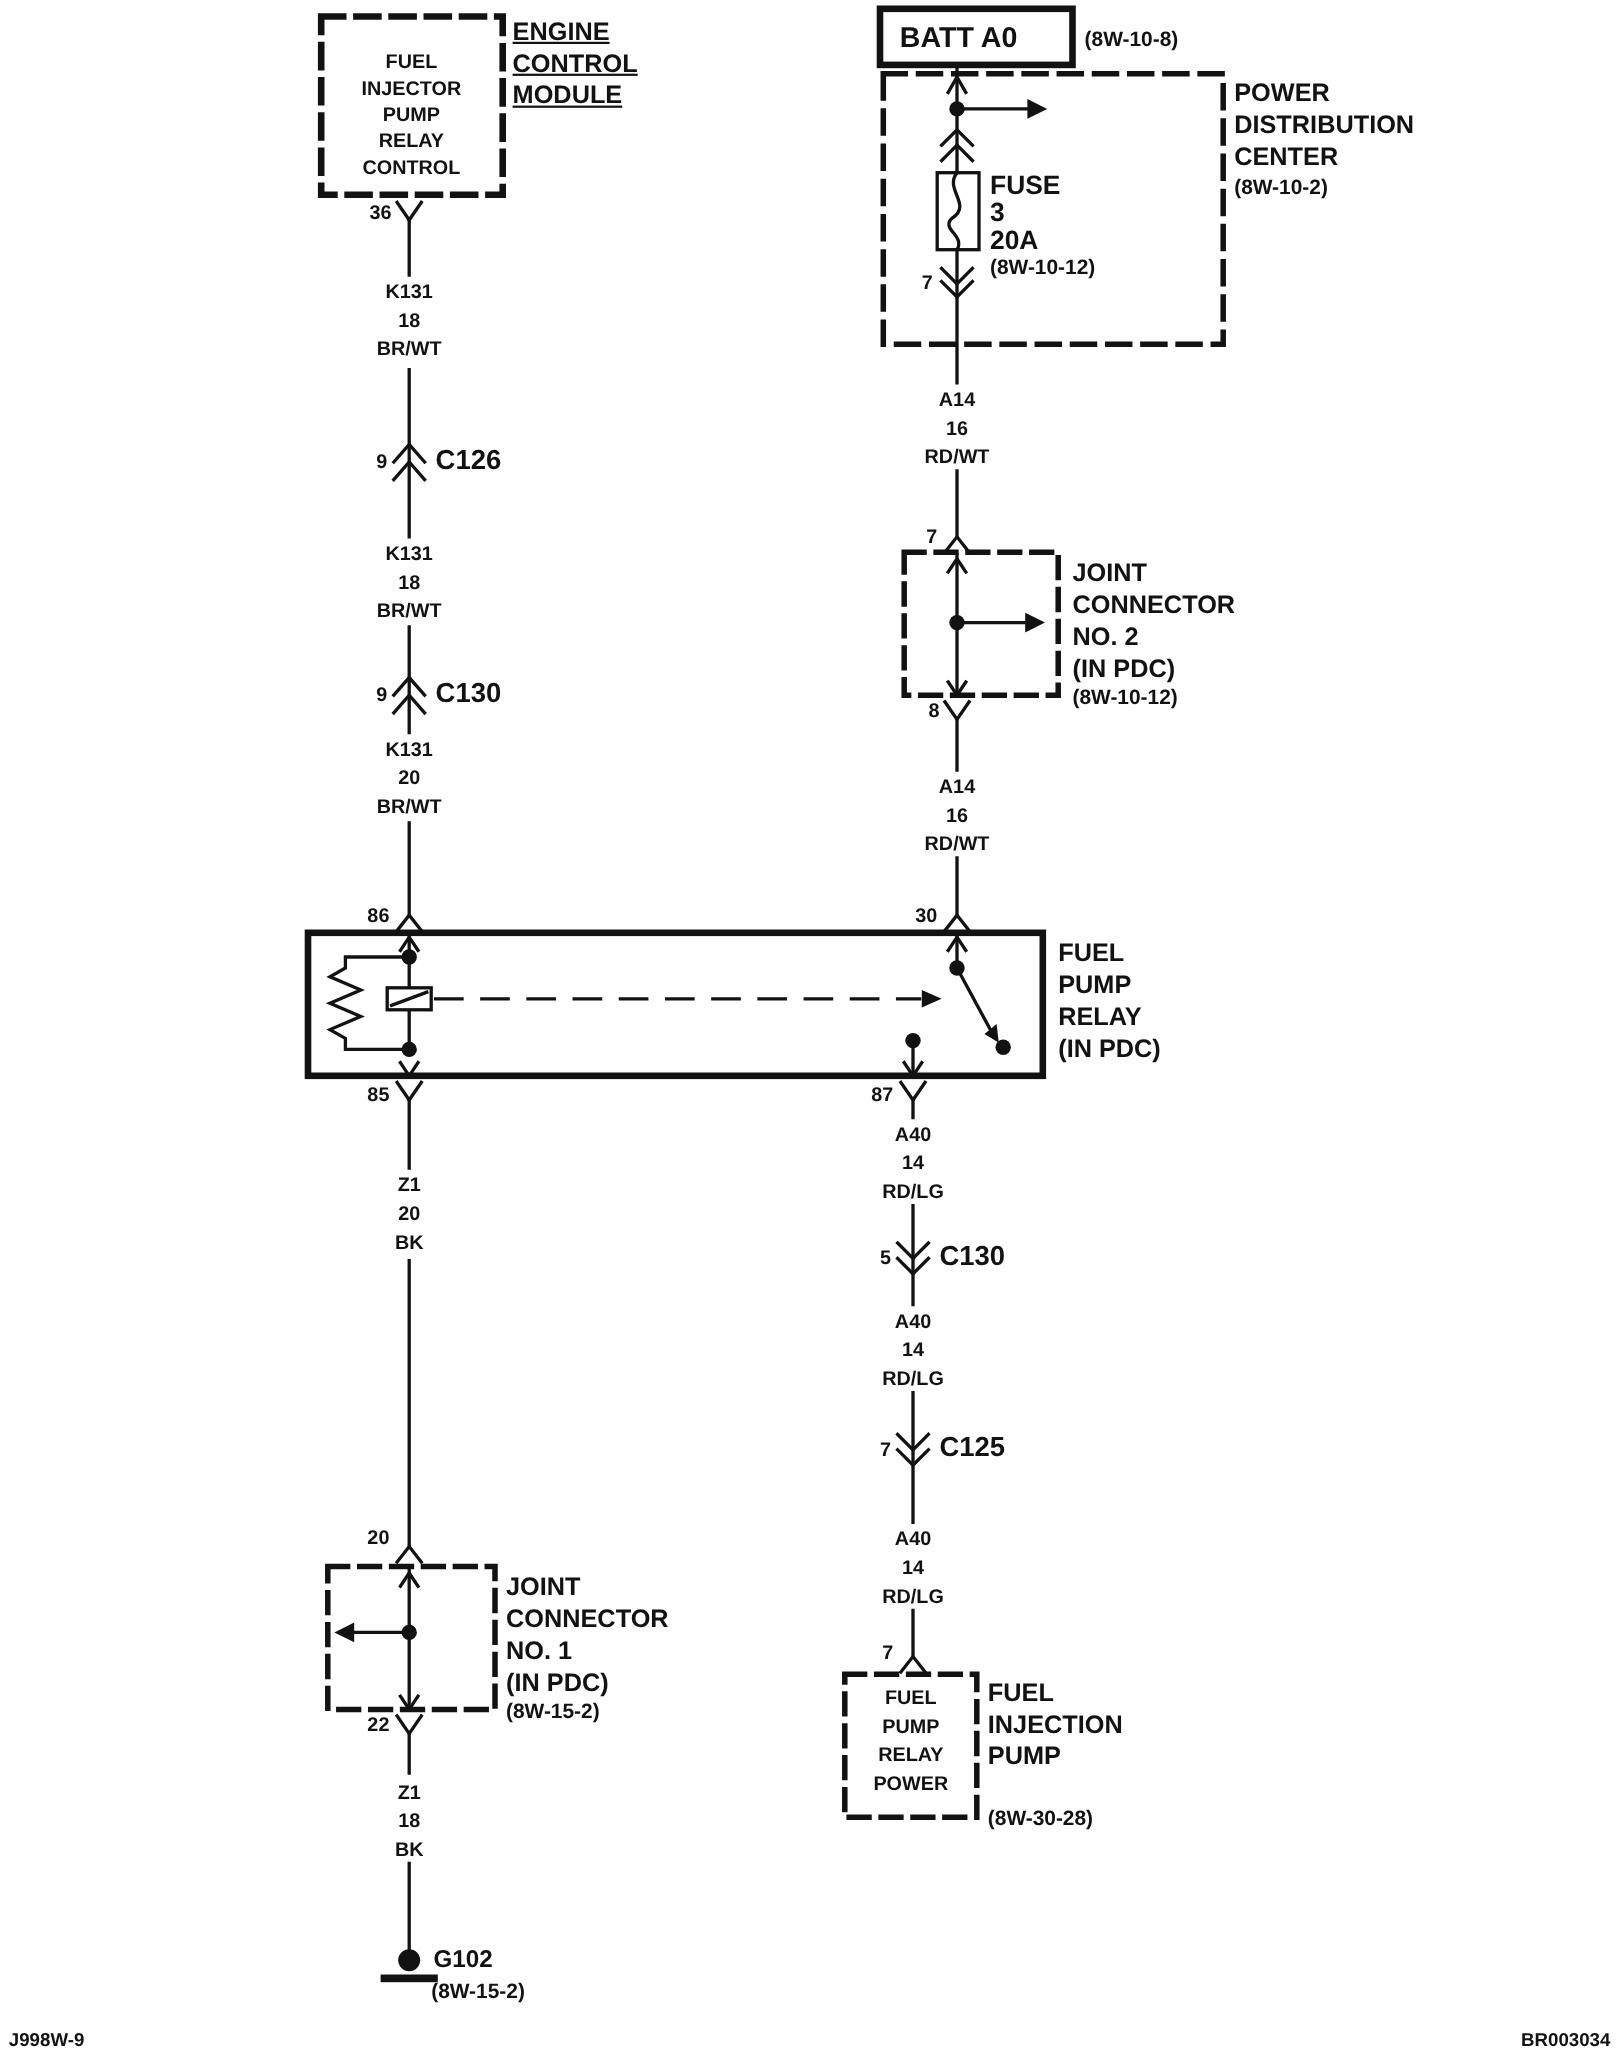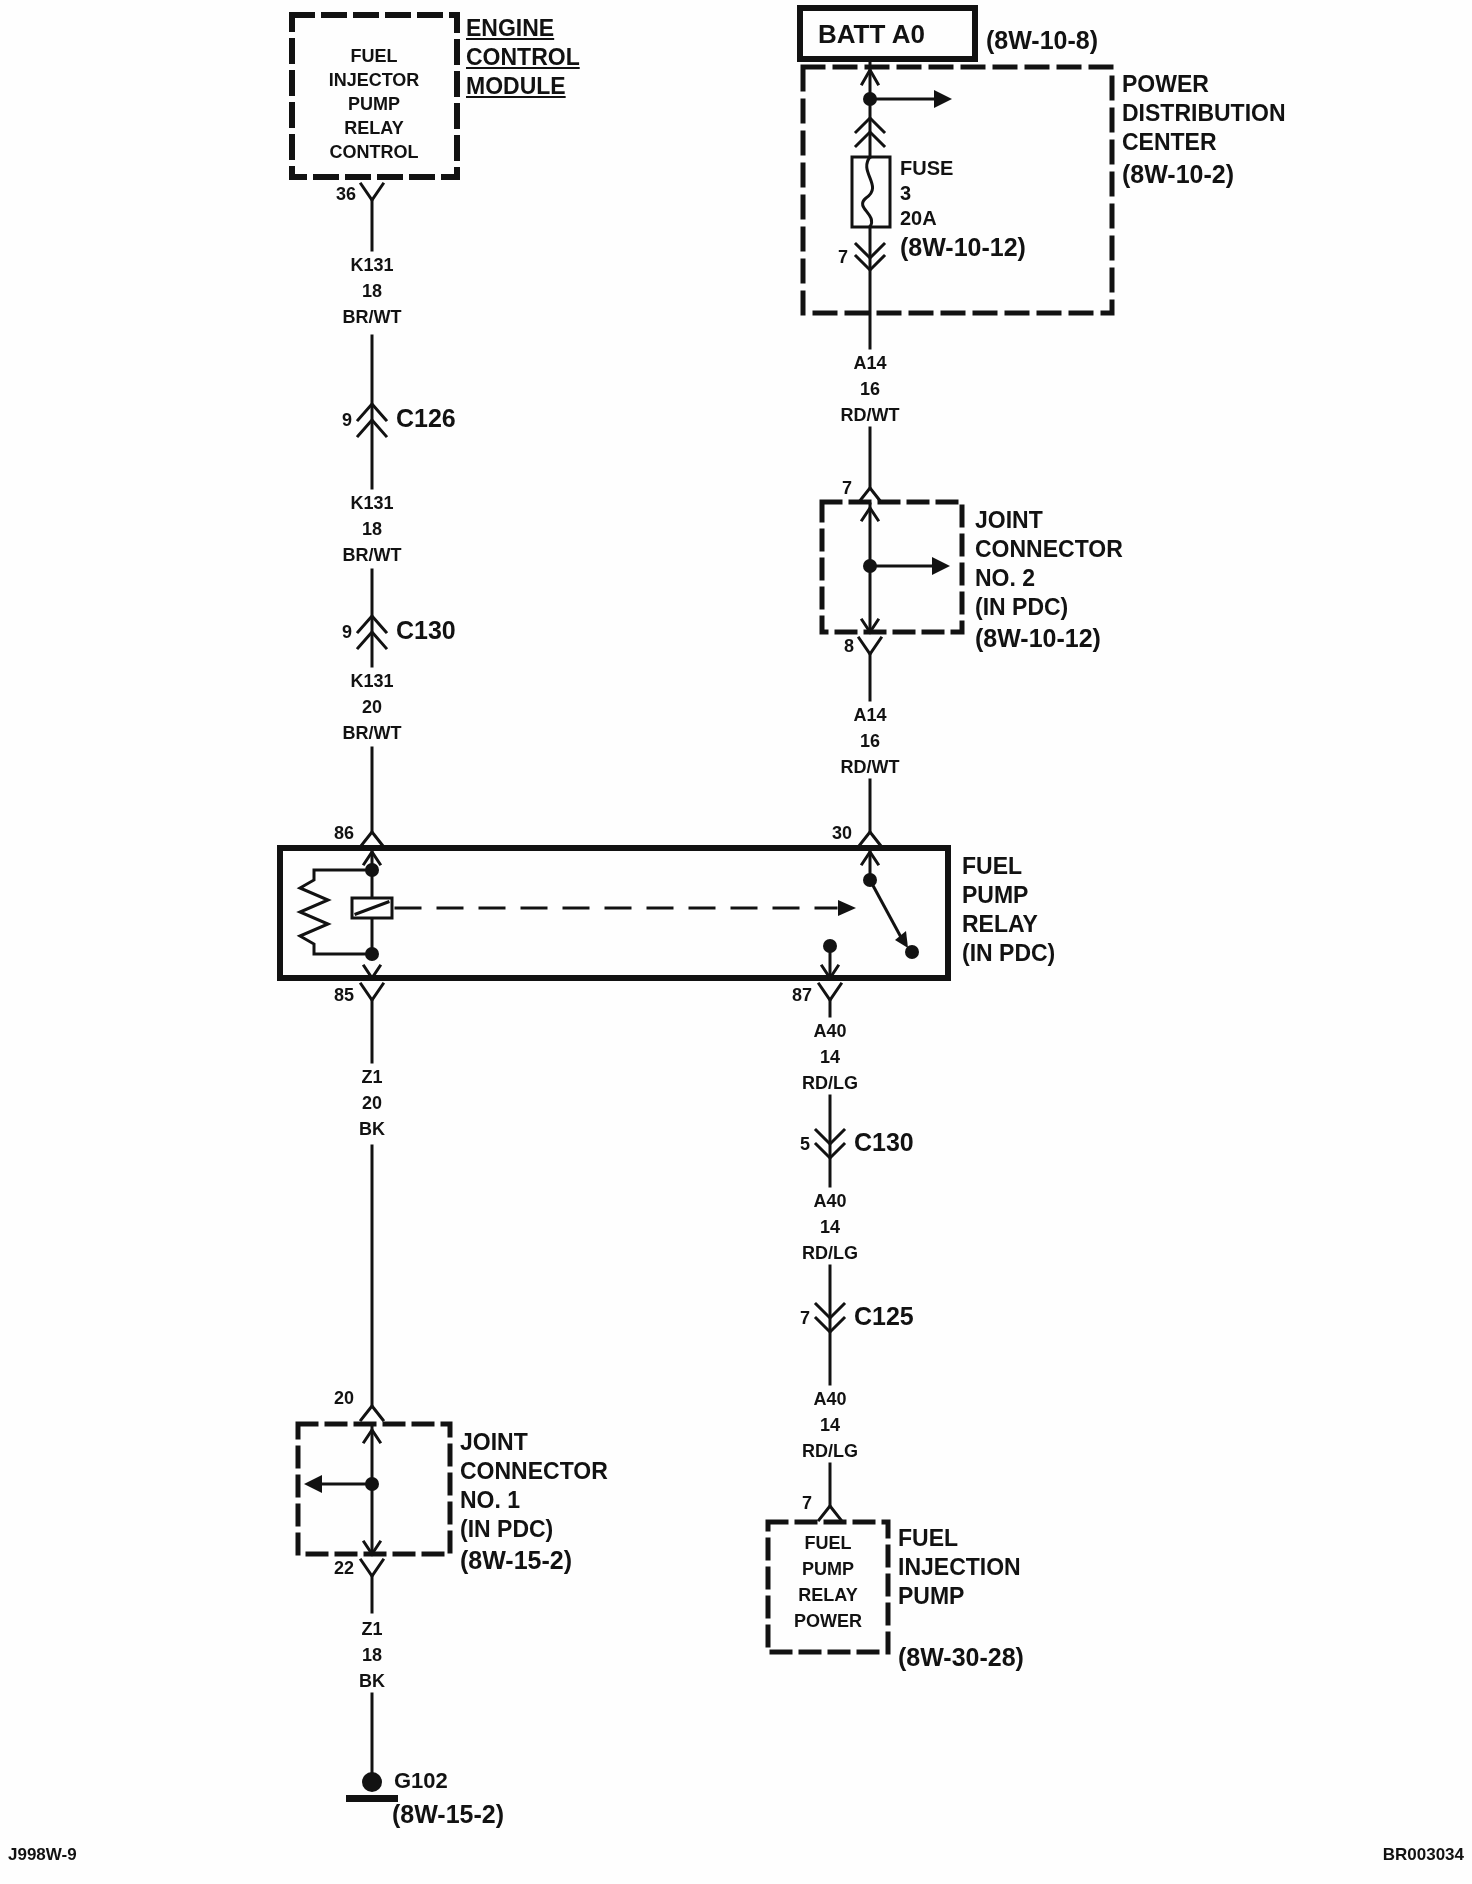--- a/index.html
+++ b/index.html
@@ -5,26 +5,26 @@
   html,body{margin:0;padding:0;background:#e8e8e8;}
   .page{position:relative;width:1472px;height:1884px;background:#fefefe;overflow:hidden;
         font-family:"Liberation Sans",sans-serif;color:#121212;}
   .page svg{position:absolute;left:0;top:0;}
   .lbl{position:absolute;font-weight:bold;white-space:nowrap;}
   .stack{text-align:center;transform:translateX(-50%);}
   .w{font-size:18px;line-height:26px;}
   .pin{font-size:18px;transform:translate(-100%,-50%);}
   .cn{font-size:25px;}
   .bx{font-size:23px;line-height:29px;}
-  .ref{font-size:25px;font-weight:bold;}
+  .ref{font-size:19px;font-weight:bold;}
   .in18{font-size:18px;line-height:24px;}
   .in26{font-size:18px;line-height:26px;}
   .t26{font-size:26px;}
   .t25{font-size:22px;}
-  .t20{font-size:20px;line-height:25px;}
+  .t20{font-size:24px;line-height:25px;}
   .t17{font-size:17px;}
   .rt{transform:translate(-100%,0);}
 </style>
 </head>
 <body>
 
 <div class="page">
 
   <svg width="1472" height="1884" viewBox="0 0 1472 1884" stroke="#121212" fill="none" stroke-width="3" stroke-linecap="square" stroke-linejoin="miter">
 

